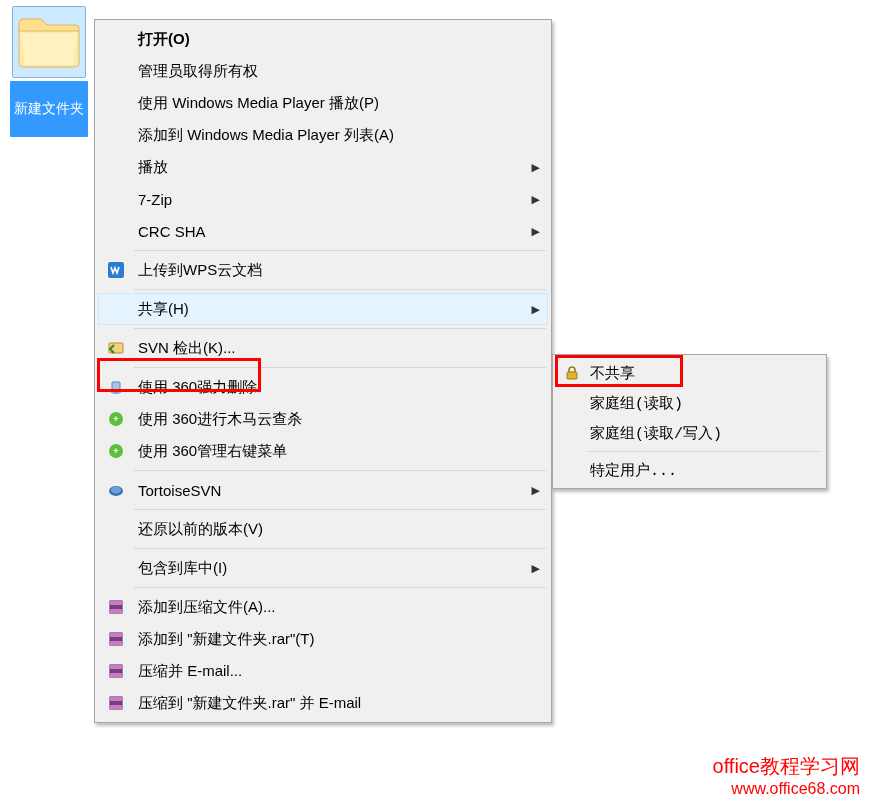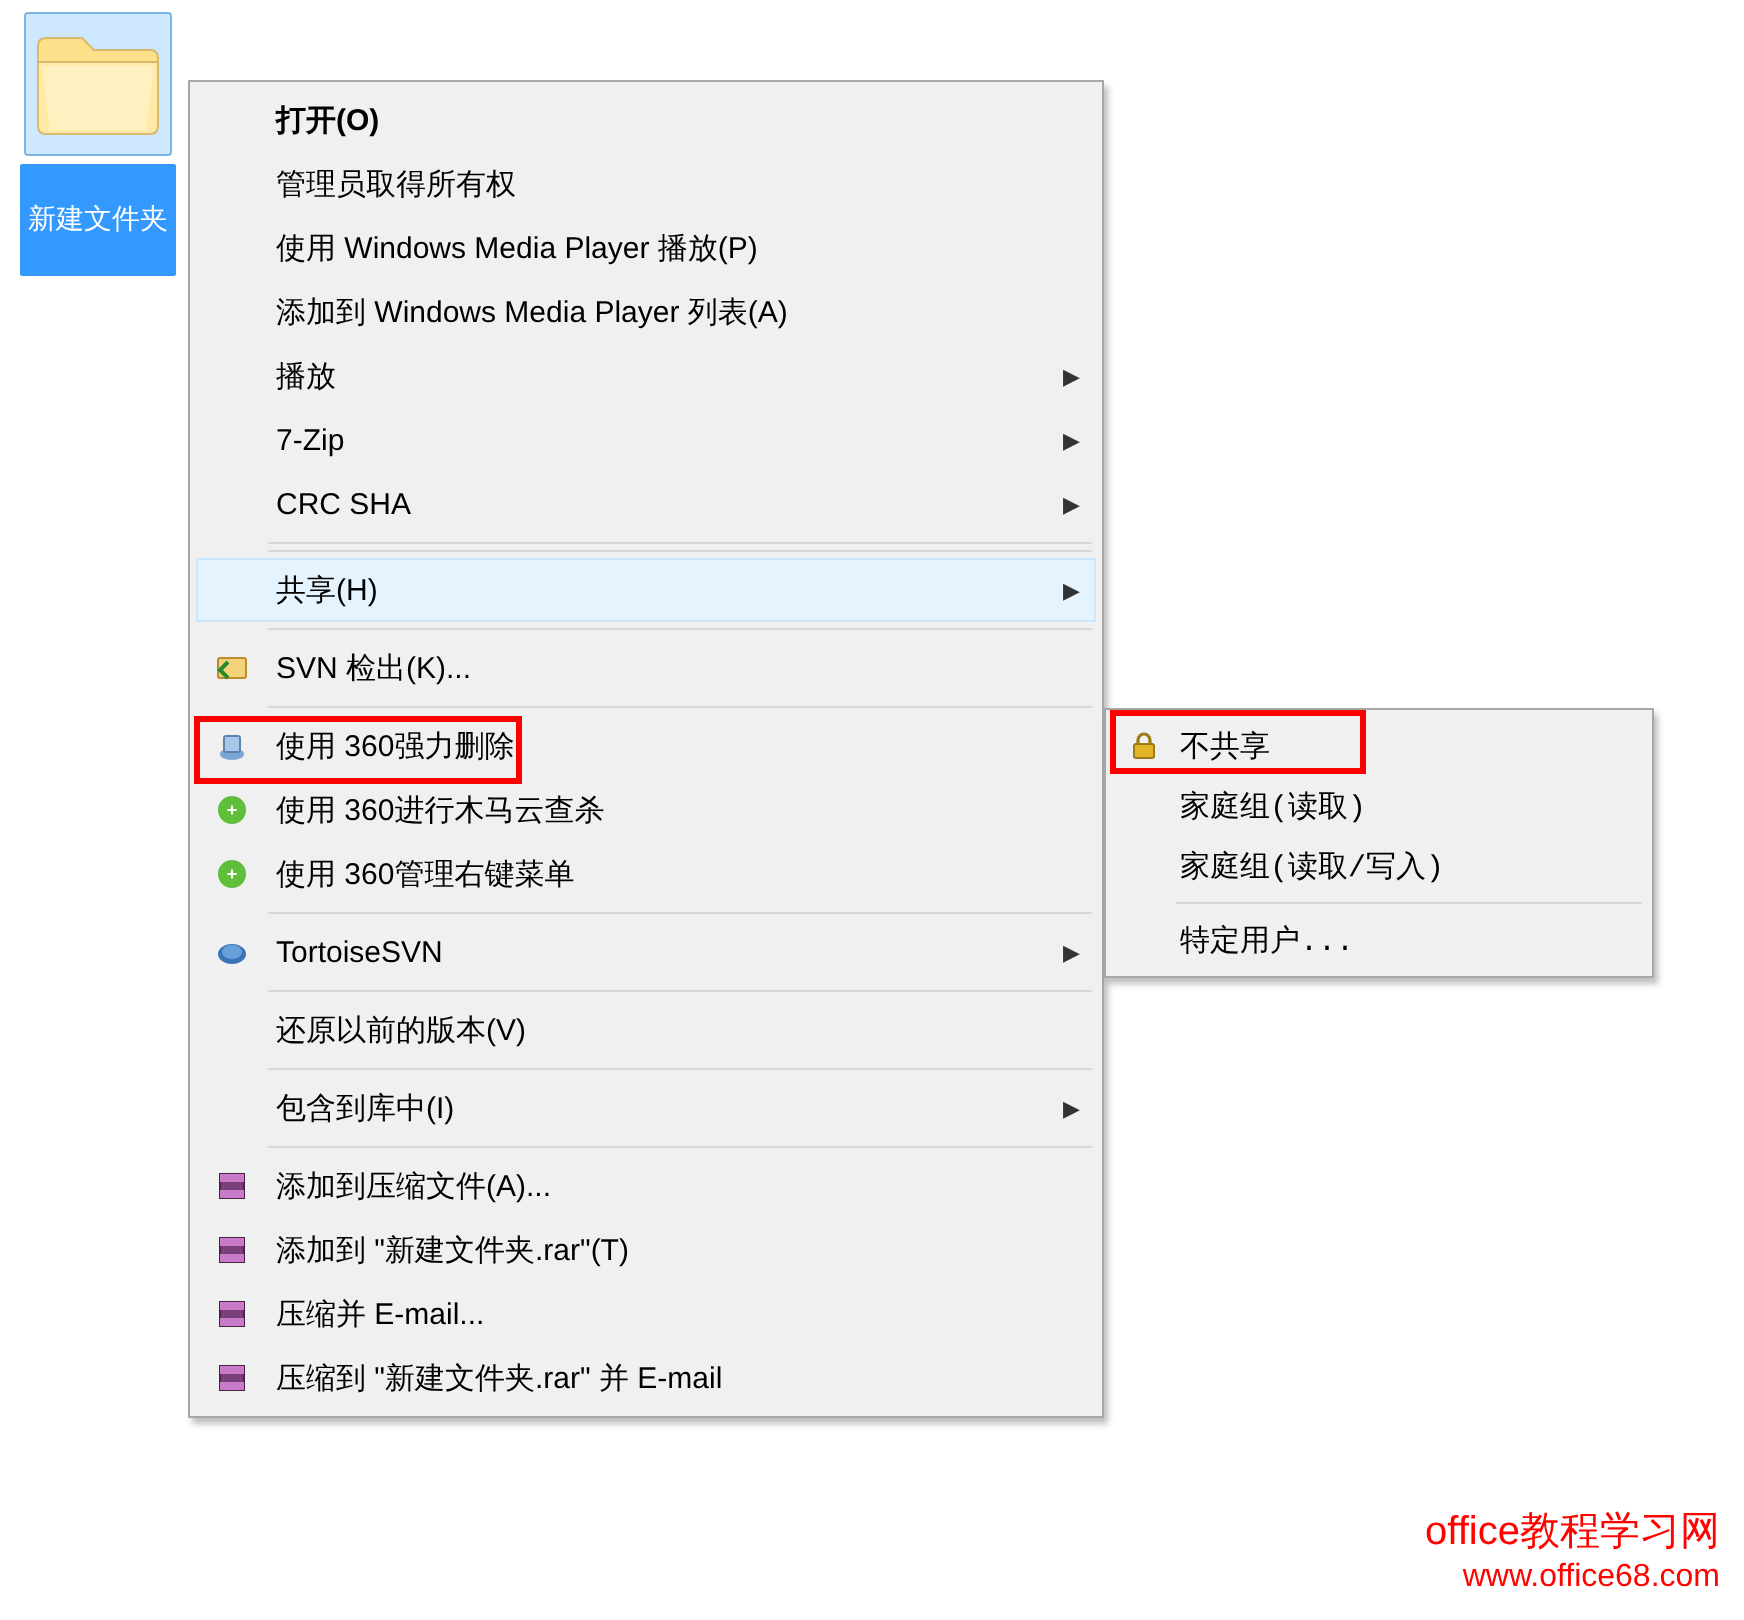--- a/index.html
+++ b/index.html
@@ -37,21 +37,21 @@
     font-size: 14px;
     padding: 19px 4px;
     border-radius: 1px;
     white-space: nowrap;
   }
 
   
   .ctxmenu {
     position: absolute;
     left: 94px;
-    top: 40px;
+    top: 19px;
     width: 458px;
     background: #f0f0f0;
     border: 1px solid #a7a7a7;
     box-shadow: 2px 3px 3px rgba(0,0,0,0.25);
     padding: 3px;
   }
   .ctxmenu .inner {
     background: #f0f0f0;
   }
   .menu-item {
@@ -188,20 +188,30 @@
     </div>
 
     <div class="menu-item">
       <span class="icon-col"></span>
       <span class="label-col">CRC SHA</span>
       <span class="arrow-col">▶</span>
     </div>
 
     <div class="sep"></div>
 
+    <div class="menu-item">
+      <span class="icon-col">
+        <svg class="mi" viewBox="0 0 18 18">
+            <rect x="1" y="1" width="16" height="16" rx="2" fill="#2b7cd3"></rect>
+            <path d="M4 6 L6 12 L8 7 L10 12 L12 6" fill="none" stroke="#fff" stroke-width="1.6"></path>
+          </svg>
+      </span>
+      <span class="label-col">上传到WPS云文档</span>
+      <span class="arrow-col"></span>
+    </div>
 
     <div class="sep"></div>
 
     <div class="menu-item hover">
       <span class="icon-col"></span>
       <span class="label-col">共享(H)</span>
       <span class="arrow-col">▶</span>
     </div>
 
     <div class="sep"></div>

